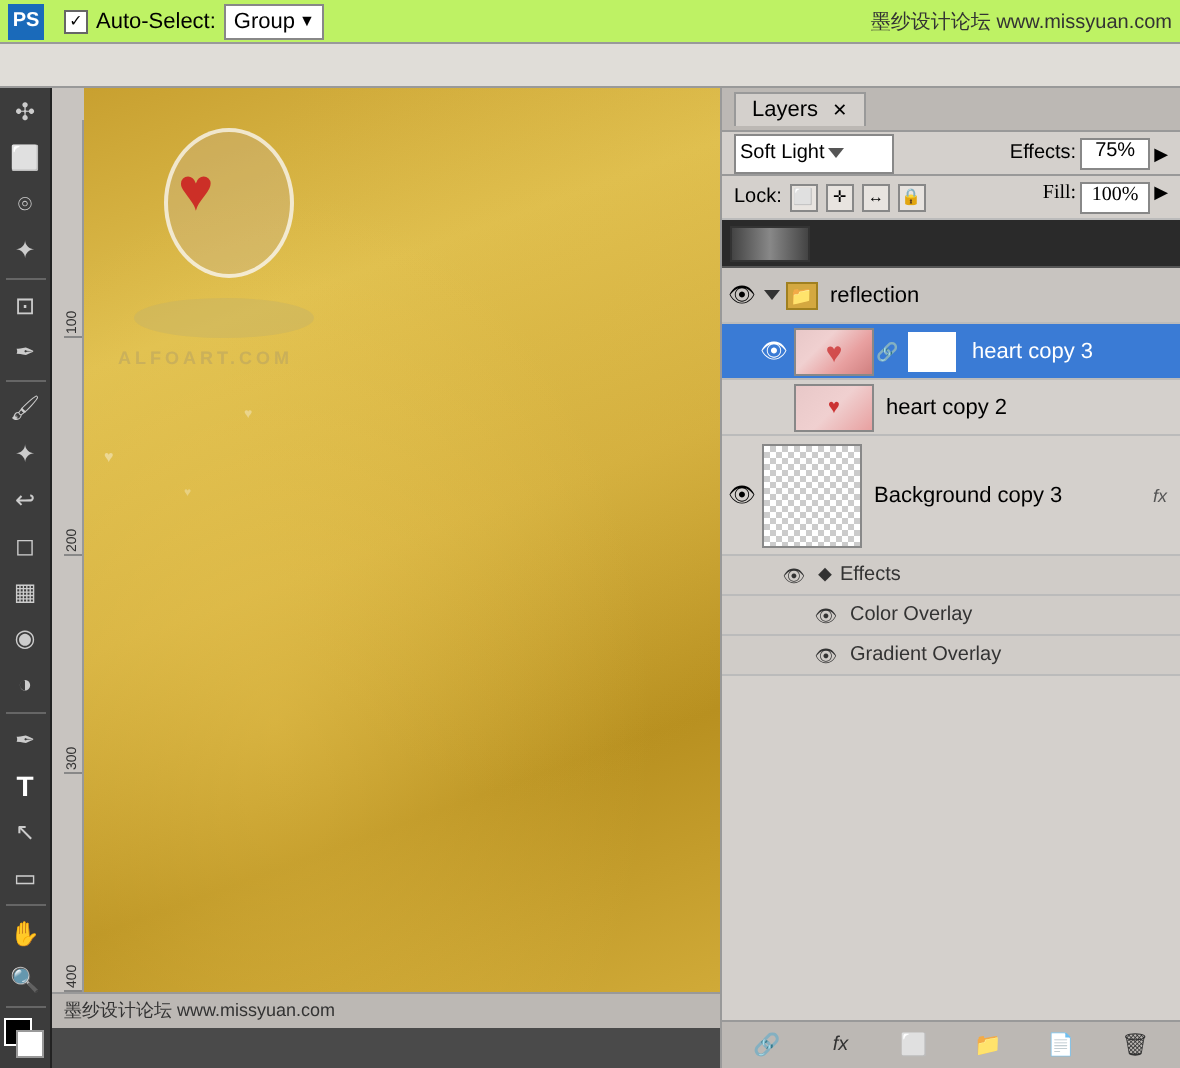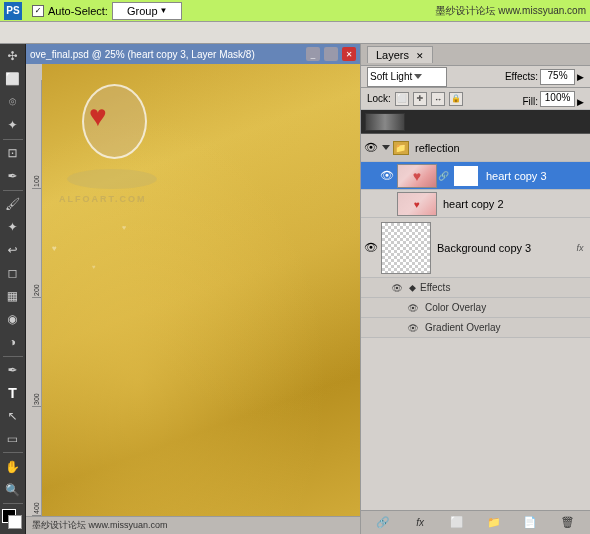--- a/index.html
+++ b/index.html
@@ -39,21 +39,21 @@
       border: 1px solid #666;
       background: white;
       display: flex; align-items: center; justify-content: center;
       font-size: 8px;
     }
     .dropdown-small {
       height: 18px;
       border: 1px solid #888;
       background: white;
       display: flex; align-items: center;
-      padding: 0 14px;
+      padding: 0 4px;
       gap: 2px;
       font-size: 11px;
     }
     .show-transform {
       display: flex; align-items: center; gap: 4px;
     }
     .chinese-text {
       font-size: 10px;
       color: #333;
       margin-left: auto;
@@ -180,23 +180,24 @@
     .lock-icon {
       width: 14px; height: 14px;
       border: 1px solid #888;
       background: #e8e4e0;
       display: flex; align-items: center; justify-content: center;
       font-size: 8px;
     }
     .fill-control {
       margin-left: auto;
       display: flex;
-      align-items: flex-end;
+      align-items: flex-start;
       gap: 2px;
       font-size: 10px;
+      font-family: Liberation Serif, serif;
     }
     .fill-input {
       width: 35px;
       height: 16px;
       border: 1px solid #888;
       background: white;
       font-size: 10px;
       text-align: center;
     }
 
@@ -492,26 +493,20 @@
     <div class="tool-icon">🔍</div>
     <div class="tool-divider"></div>
     <div style="width:22px;height:22px;position:relative; margin:2px auto;">
       <div style="width:14px;height:14px;background:#000;border:1px solid white;position:absolute;top:0;left:0;"></div>
       <div style="width:14px;height:14px;background:white;border:1px solid #999;position:absolute;top:6px;left:6px;"></div>
     </div>
   </div>
 
   <div style="flex:1; display:flex; flex-direction:column;">
 
-    <div class="canvas-title-bar">
-      <span style="flex:1; font-size:10px;">ove_final.psd @ 25% (heart copy 3, Layer Mask/8)</span>
-      <div class="title-min-btn">_</div>
-      <div class="title-max-btn"></div>
-      <div class="title-close-btn">✕</div>
-    </div>
 
     <div class="canvas-content">
 
       <div style="position:absolute; top:0; left:16px; right:0; height:16px; background:#c8c4c0; display:flex; align-items:flex-end; font-size:7px; color:#333; overflow:hidden; border-bottom:1px solid #999;">
         <div style="flex:1; border-left:1px solid #888; padding-left:1px;">100</div>
         <div style="flex:1; border-left:1px solid #888; padding-left:1px;">200</div>
         <div style="flex:1; border-left:1px solid #888; padding-left:1px;">300</div>
         <div style="flex:1; border-left:1px solid #888; padding-left:1px;">400</div>
         <div style="flex:1; border-left:1px solid #888; padding-left:1px;">500</div>
       </div>

